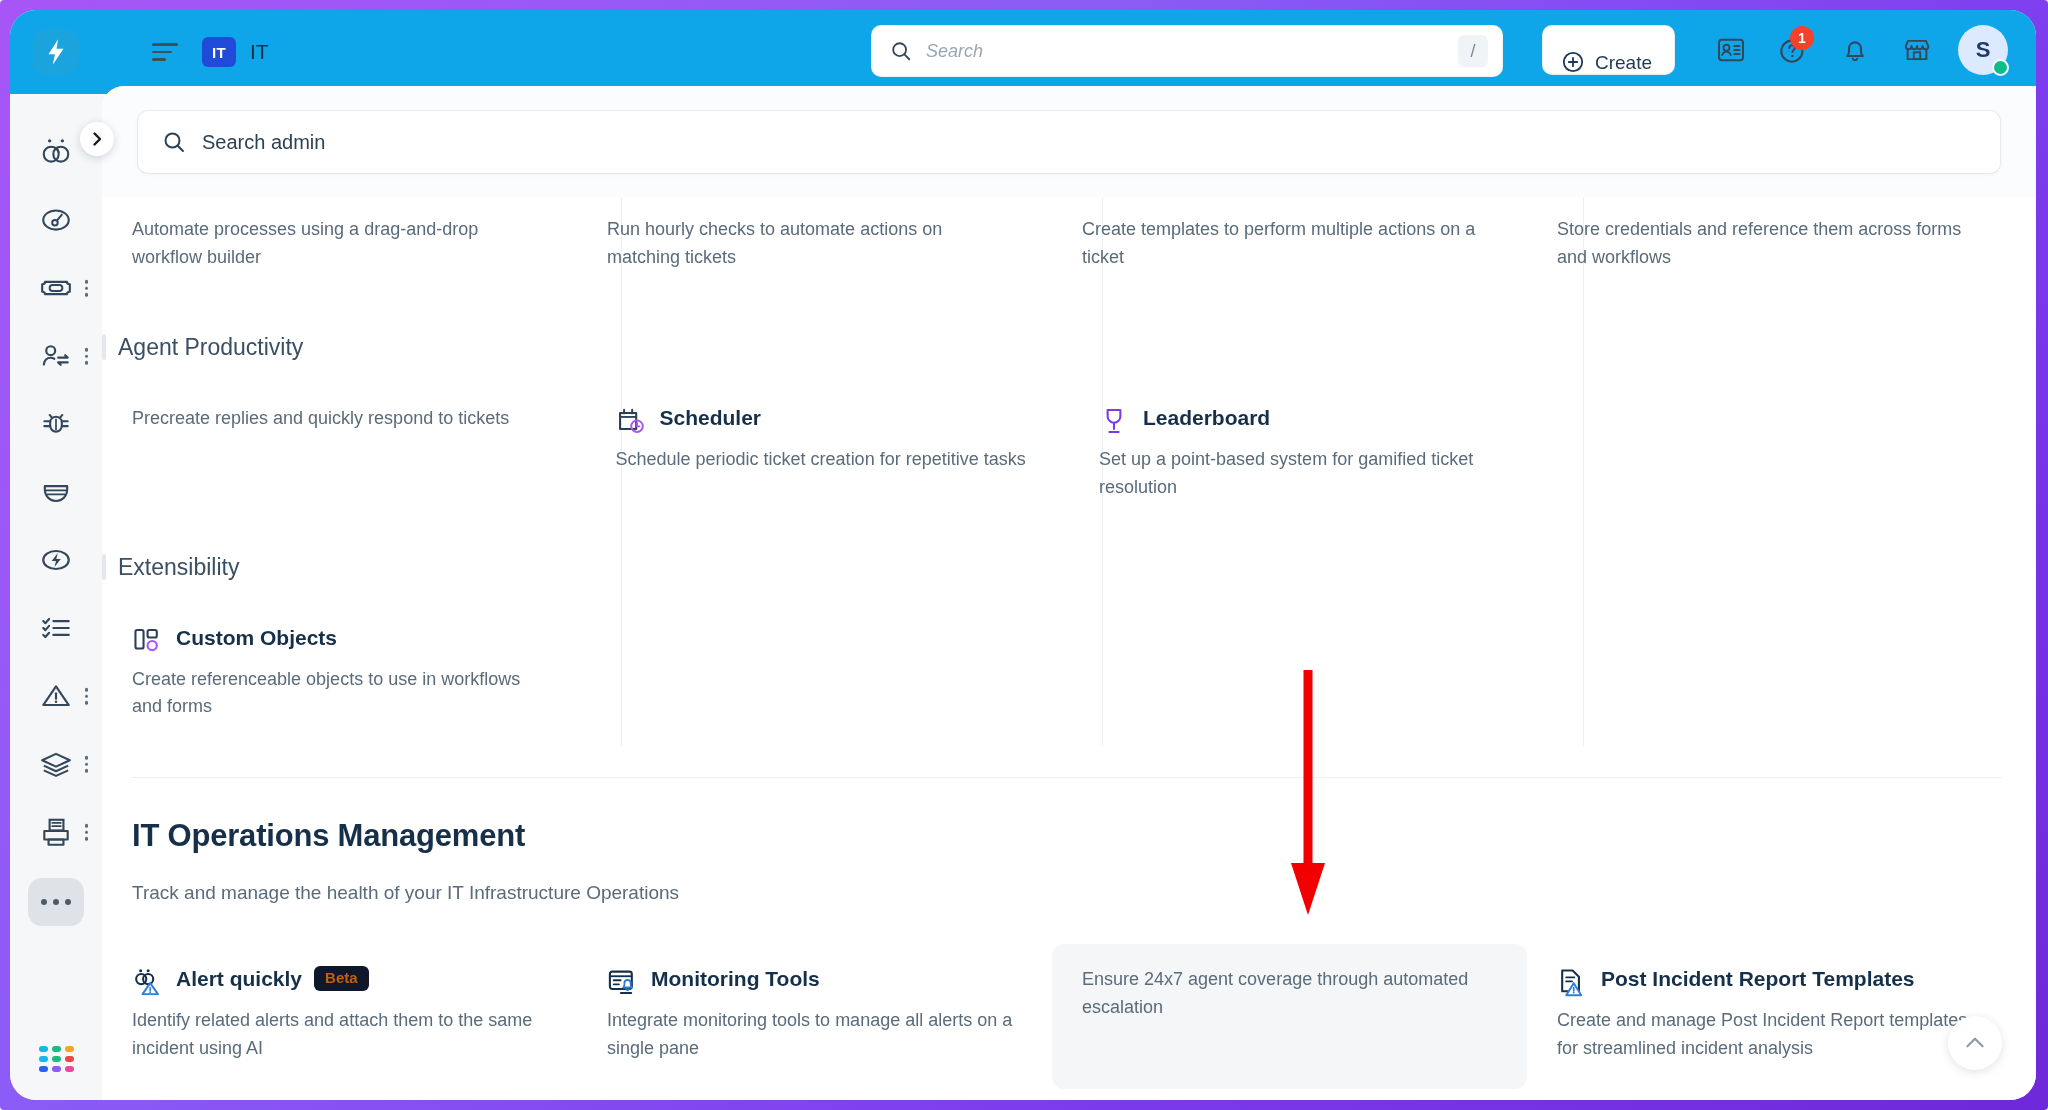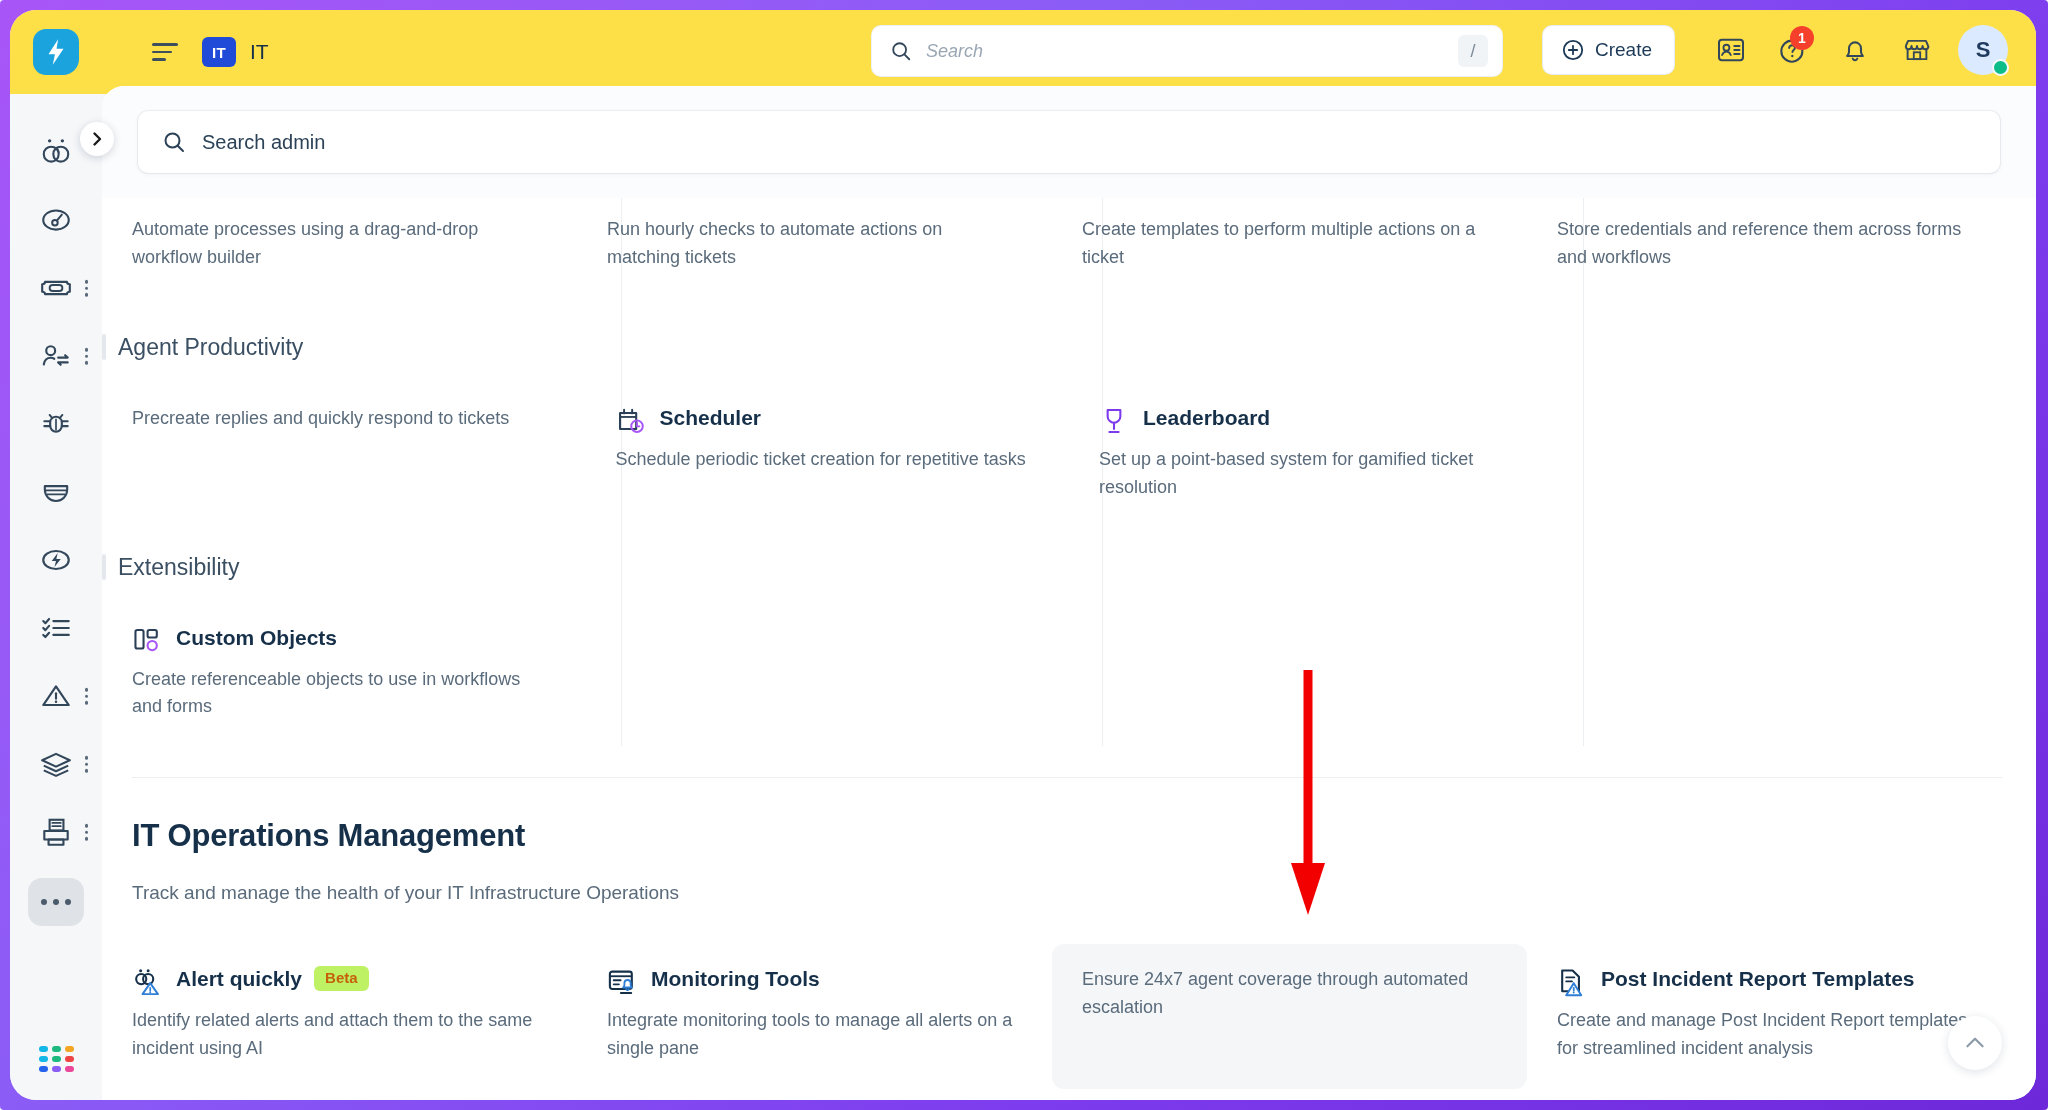--- a/index.html
+++ b/index.html
@@ -21,21 +21,21 @@
     position: relative;
     width: 100%; height: 100%;
     background: #f5f7f9;
     border-radius: 26px;
     overflow: hidden;
   }
 
   
   #topbar {
     position: absolute; top: 0; left: 0; right: 0; height: 84px;
-    background: #fde047;
+    background: #0ea5e9;
     display: flex; align-items: center;
   }
   .logo-wrap { width: 92px; display: flex; justify-content: center; align-items: center; }
   .logo {
     width: 46px; height: 46px; border-radius: 13px 13px 16px 13px;
     background: #1ba3dd;
     display: flex; align-items: center; justify-content: center;
   }
   .logo svg { display: block; }
 
@@ -69,21 +69,21 @@
     color:#7d8b99; font-size:18px;
   }
 
   #topright {
     position:absolute; right: 28px; top: 14px;
     display:flex; align-items:center; gap: 0px;
   }
   .create-btn {
     height: 48px; padding: 0 22px 0 18px;
     background:#fff; border-radius:9px;
-    display:flex; align-items:center; gap:10px;
+    display:flex; align-items:flex-end; gap:10px;
     color:#1c3a57; font-size:19px; font-weight:500;
     box-shadow: 0 0 0 1px #e8ecf1;
     cursor:pointer;
     margin-right: 26px;
   }
   .icon-btn {
     width: 62px; height:52px;
     display:flex; align-items:center; justify-content:center;
     position:relative; cursor:pointer;
   }
@@ -187,21 +187,21 @@
   .card-head { display:flex; align-items:flex-start; gap: 14px; margin-bottom: 10px; }
   .card-ico { width:30px; height:30px; flex:0 0 30px; margin-top:1px; }
   .card-title {
     font-size: 21px; font-weight:700; color:#16304a; line-height:1.25;
   }
   .card-desc {
     font-size: 18px; line-height: 1.55; color:#5a6b7b; max-width: 420px;
   }
   .beta-pill {
     display:inline-block; margin-left:12px;
-    background:#bef264; color:#c4610a;
+    background:#0f172a; color:#c4610a;
     font-size:15px; font-weight:600;
     padding: 3px 11px; border-radius:6px;
     vertical-align: 3px;
   }
 
   .section-head {
     display:flex; align-items:center; gap:12px;
     padding-left: 0px; margin: 0 0 0 0;
     position:relative;
   }

